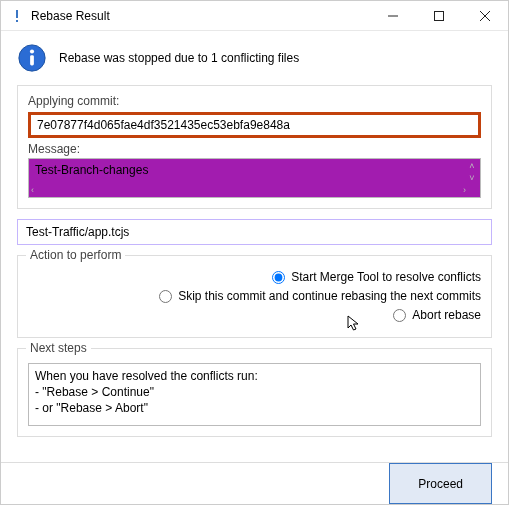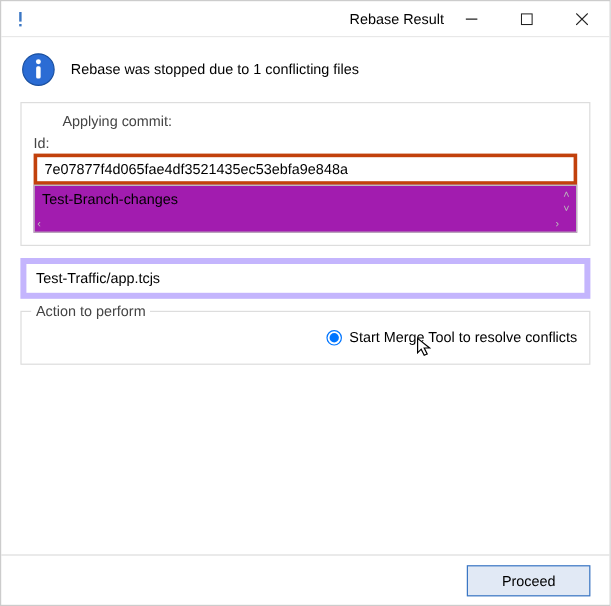--- a/index.html
+++ b/index.html
@@ -19,21 +19,20 @@
       background: #fff;
       display: flex;
       flex-direction: column;
     }
     .titlebar {
       height: 30px;
       display: flex;
       align-items: center;
       padding: 0 0 0 8px;
       border-bottom: 1px solid #e8e8e8;
-      text-align: right;
     }
     .titlebar-icon {
       width: 16px;
       height: 16px;
       margin-right: 6px;
       display: flex;
       align-items: center;
       justify-content: center;
     }
     .titlebar-title {
@@ -77,21 +76,20 @@
       border: 1px solid #ddd;
       padding: 8px 10px 10px 10px;
       margin-bottom: 10px;
       position: relative;
     }
     .group-label {
       font-size: 12px;
       color: #444;
       margin-bottom: 4px;
       display: block;
-      margin-left: 24px;
     }
     .group-title-inset {
       position: absolute;
       top: -8px;
       left: 8px;
       background: #fff;
       padding: 0 4px;
       font-size: 12px;
       color: #444;
     }
@@ -146,21 +144,21 @@
       align-items: center;
       color: #bbb;
       font-size: 9px;
     }
     .section-label {
       font-size: 12px;
       color: #444;
       margin: 2px 0 4px 0;
     }
     .file-box {
-      border: 5px solid #c4b5fd;
+      border: 1px solid #c4b5fd;
       padding: 5px 8px;
       font-size: 12px;
       margin-bottom: 10px;
       min-height: 26px;
     }
     .radio-group {
       border: 1px solid #ddd;
       padding: 14px 10px 10px 10px;
       margin-bottom: 10px;
       position: relative;
@@ -195,21 +193,20 @@
       border: 1px solid #bbb;
       padding: 4px 6px 8px 6px;
       font-size: 12px;
       line-height: 1.35;
     }
     .footer {
       height: 42px;
       border-top: 1px solid #ddd;
       display: flex;
       justify-content: flex-end;
-      align-items: center;
       padding: 0 16px;
     }
     .proceed-btn {
       background: #e1e9f5;
       border: 1px solid #3a76c4;
       color: #000;
       font-size: 12px;
       padding: 5px 28px;
       font-family: inherit;
     }
@@ -255,22 +252,22 @@
           <circle cx="16" cy="16" r="14" fill="#2b6cd4" stroke="#1a4f9e" stroke-width="1"></circle>
           <circle cx="16" cy="9" r="2.2" fill="#fff"></circle>
           <rect x="14" y="13" width="4" height="11" rx="1.5" fill="#fff"></rect>
         </svg>
       </div>
       <div class="info-text">Rebase was stopped due to 1 conflicting files</div>
     </div>
 
     <div class="group">
       <span class="group-label">Applying commit:</span>
-      <span class="field-label">Id:</span>
       <input class="text-input" type="text" readonly="" value="7e07877f4d065fae4df3521435ec53ebfa9e848a" style="">
+      <span class="field-label">Message:</span>
       <div class="textarea-wrap">
         <div class="textarea-body">Test-Branch-changes</div>
         <div class="textarea-scroll">
           <span>˄</span>
           <span>˅</span>
         </div>
         <div class="textarea-hscroll">
           <span>‹</span>
           <span>›</span>
         </div>
@@ -280,27 +277,43 @@
     <div class="file-box">
       <span>Test-Traffic/app.tcjs</span>
     </div>
 
     <div class="radio-group">
       <span class="group-title-inset">Action to perform</span>
       <label class="radio-row">
         <input type="radio" name="action" checked="" style="">
         <span>Start Merge Tool to resolve conflicts</span>
       </label>
+      <label class="radio-row">
+        <input type="radio" name="action" style="">
+        <span>Skip this commit and continue rebasing the next commits</span>
+      </label>
+      <label class="radio-row">
+        <input type="radio" name="action" style="">
+        <span>Abort rebase</span>
+      </label>
       <div class="cursor">
         <svg viewBox="0 0 14 18">
             <path d="M1 1 L1 13 L4 10 L6.5 15 L9 14 L6.5 9 L11 9 Z" fill="#fff" stroke="#000" stroke-width="1"></path>
           </svg>
       </div>
     </div>
 
+    <div class="next-steps">
+      <span class="group-title-inset">Next steps</span>
+      <div class="next-body">
+        <div>When you have resolved the conflicts run:</div>
+        <div>- "Rebase &gt; Continue"</div>
+        <div>- or "Rebase &gt; Abort"</div>
+      </div>
+    </div>
 
   </div>
 
   <div class="footer">
     <button class="proceed-btn">Proceed</button>
   </div>
 
 </div>
 
 </body></html>

